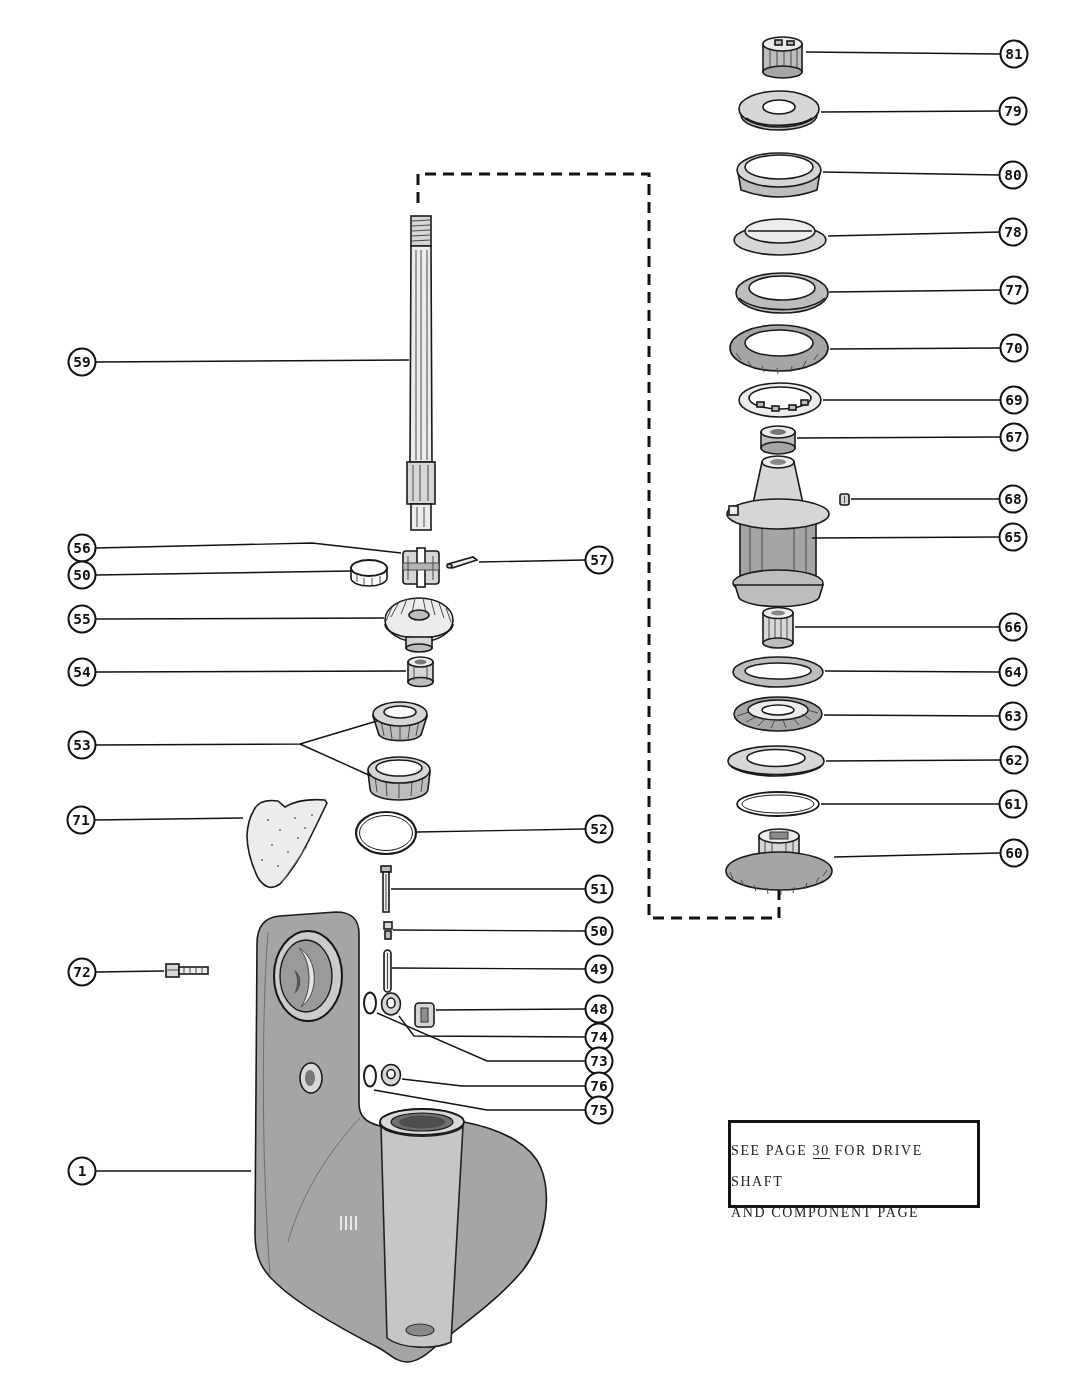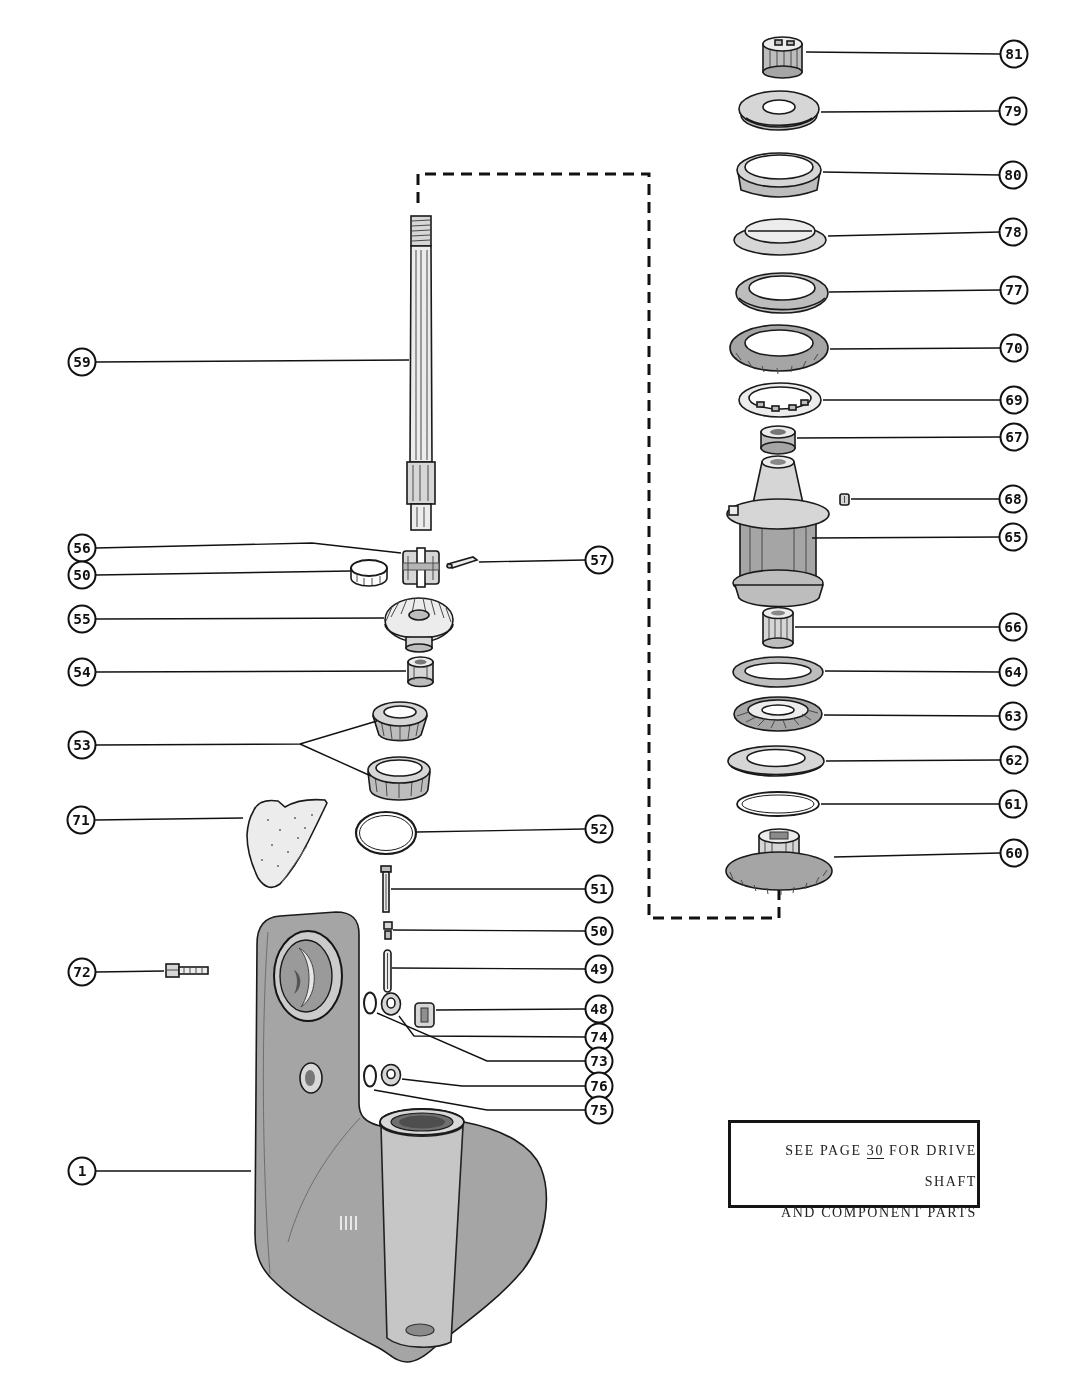--- a/index.html
+++ b/index.html
@@ -16,21 +16,21 @@
   .t{stroke:#4a4a4a;stroke-width:1;fill:none}
   .tl{stroke:#6e6e6e;stroke-width:1;fill:none}
   .lead{stroke:#111;stroke-width:1.4;fill:none}
   .dash{stroke:#111;stroke-width:3;fill:none;stroke-dasharray:11 7}
   .callout circle{fill:#fff;stroke:#111;stroke-width:2}
   .callout text{font-family:"DejaVu Sans Mono",monospace;font-size:14.5px;font-weight:700;
                 fill:#111;text-anchor:middle}
   
   .note{position:absolute;left:728px;top:1120px;width:252px;height:88px;
         border:3px solid #151515;background:#fff;box-sizing:border-box;
-        text-align:right;font-family:"Liberation Serif",serif;font-size:14px;
+        text-align:left;font-family:"Liberation Serif",serif;font-size:14px;
         letter-spacing:1.6px;color:#222;padding-top:12px;line-height:31px;}
   .note .u{border-bottom:1.5px solid #222;}
 </style>
 </head>
 <body>
 
 <div class="stage">
 <svg width="1091" height="1399" viewBox="0 0 1091 1399">
 
   <g>
@@ -579,15 +579,15 @@
       </g>
   <g class="callout">
     <polyline class="lead" points="1000,853 834,857"></polyline>
         <circle cx="1014" cy="853" r="13.5"></circle>
     <text x="1014" y="858">60</text>
       </g>
 </svg>
 
   <div class="note">
     <div class="note-line"><span>SEE PAGE </span><span class="u">30</span><span> FOR DRIVE SHAFT</span></div>
-    <div class="note-line">AND COMPONENT PARTS</div>
+    <div class="note-line">AND COMPONENT PAGE</div>
   </div>
 </div>
 
 </body></html>

